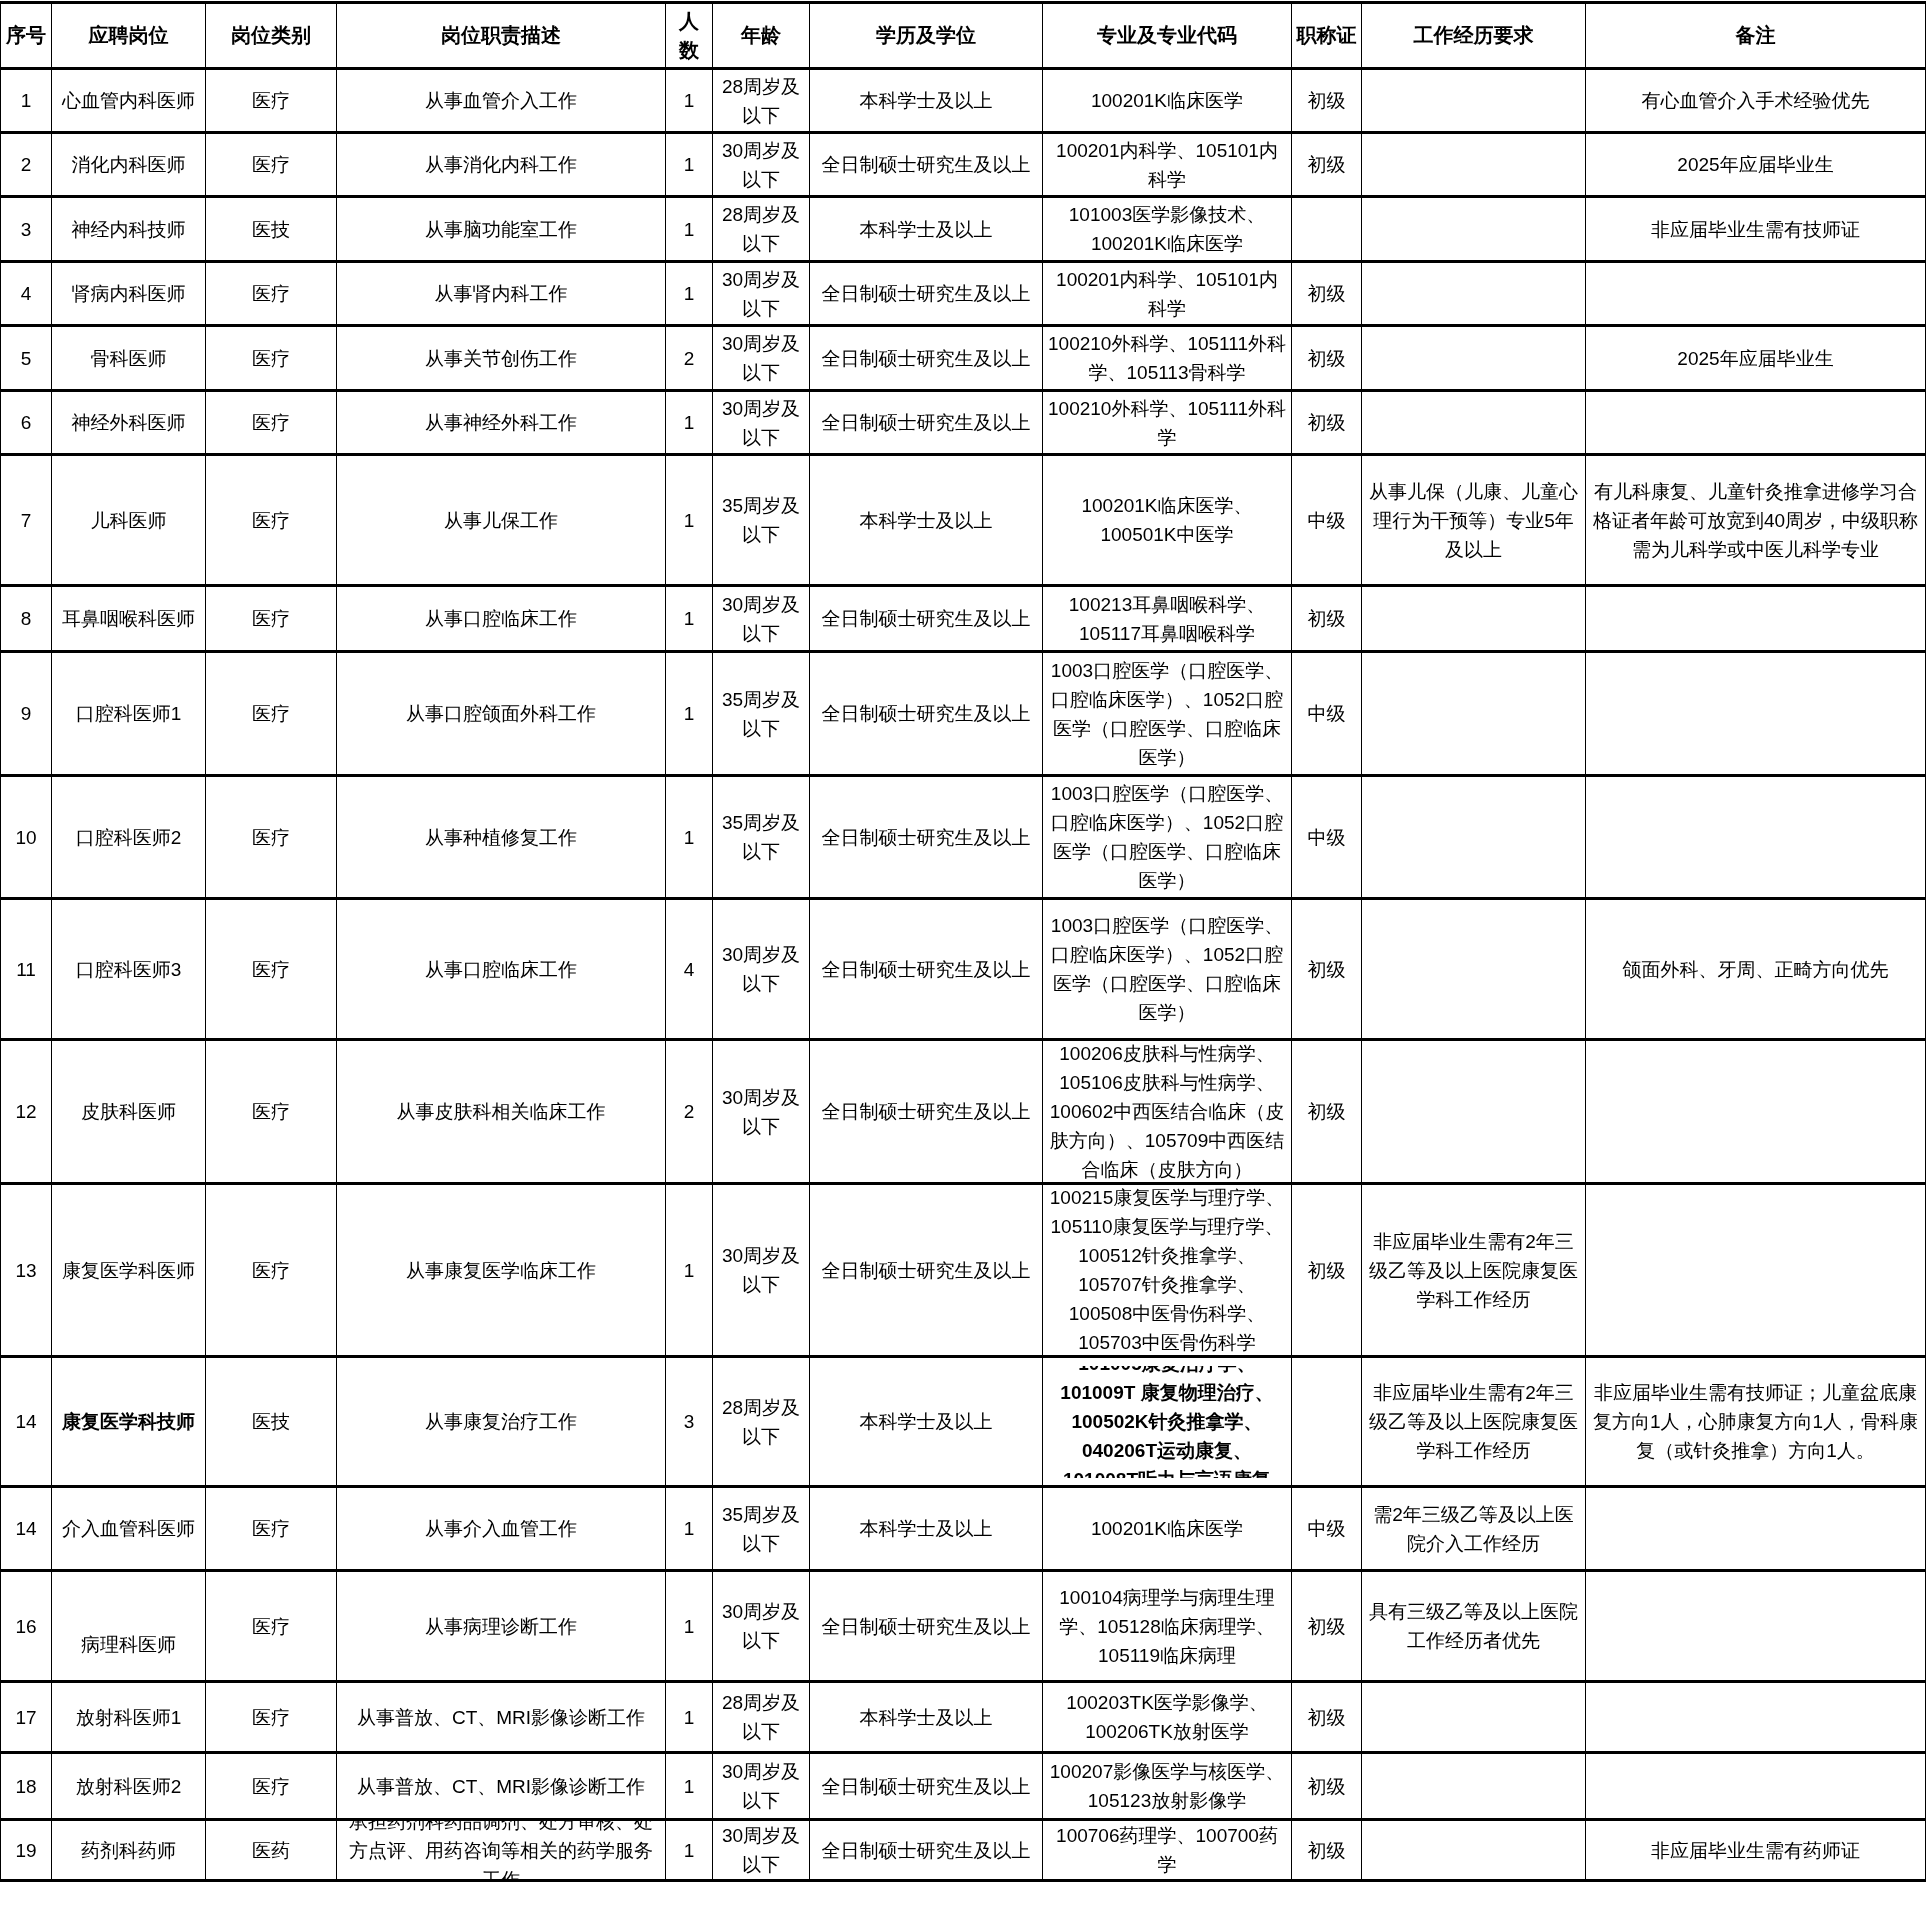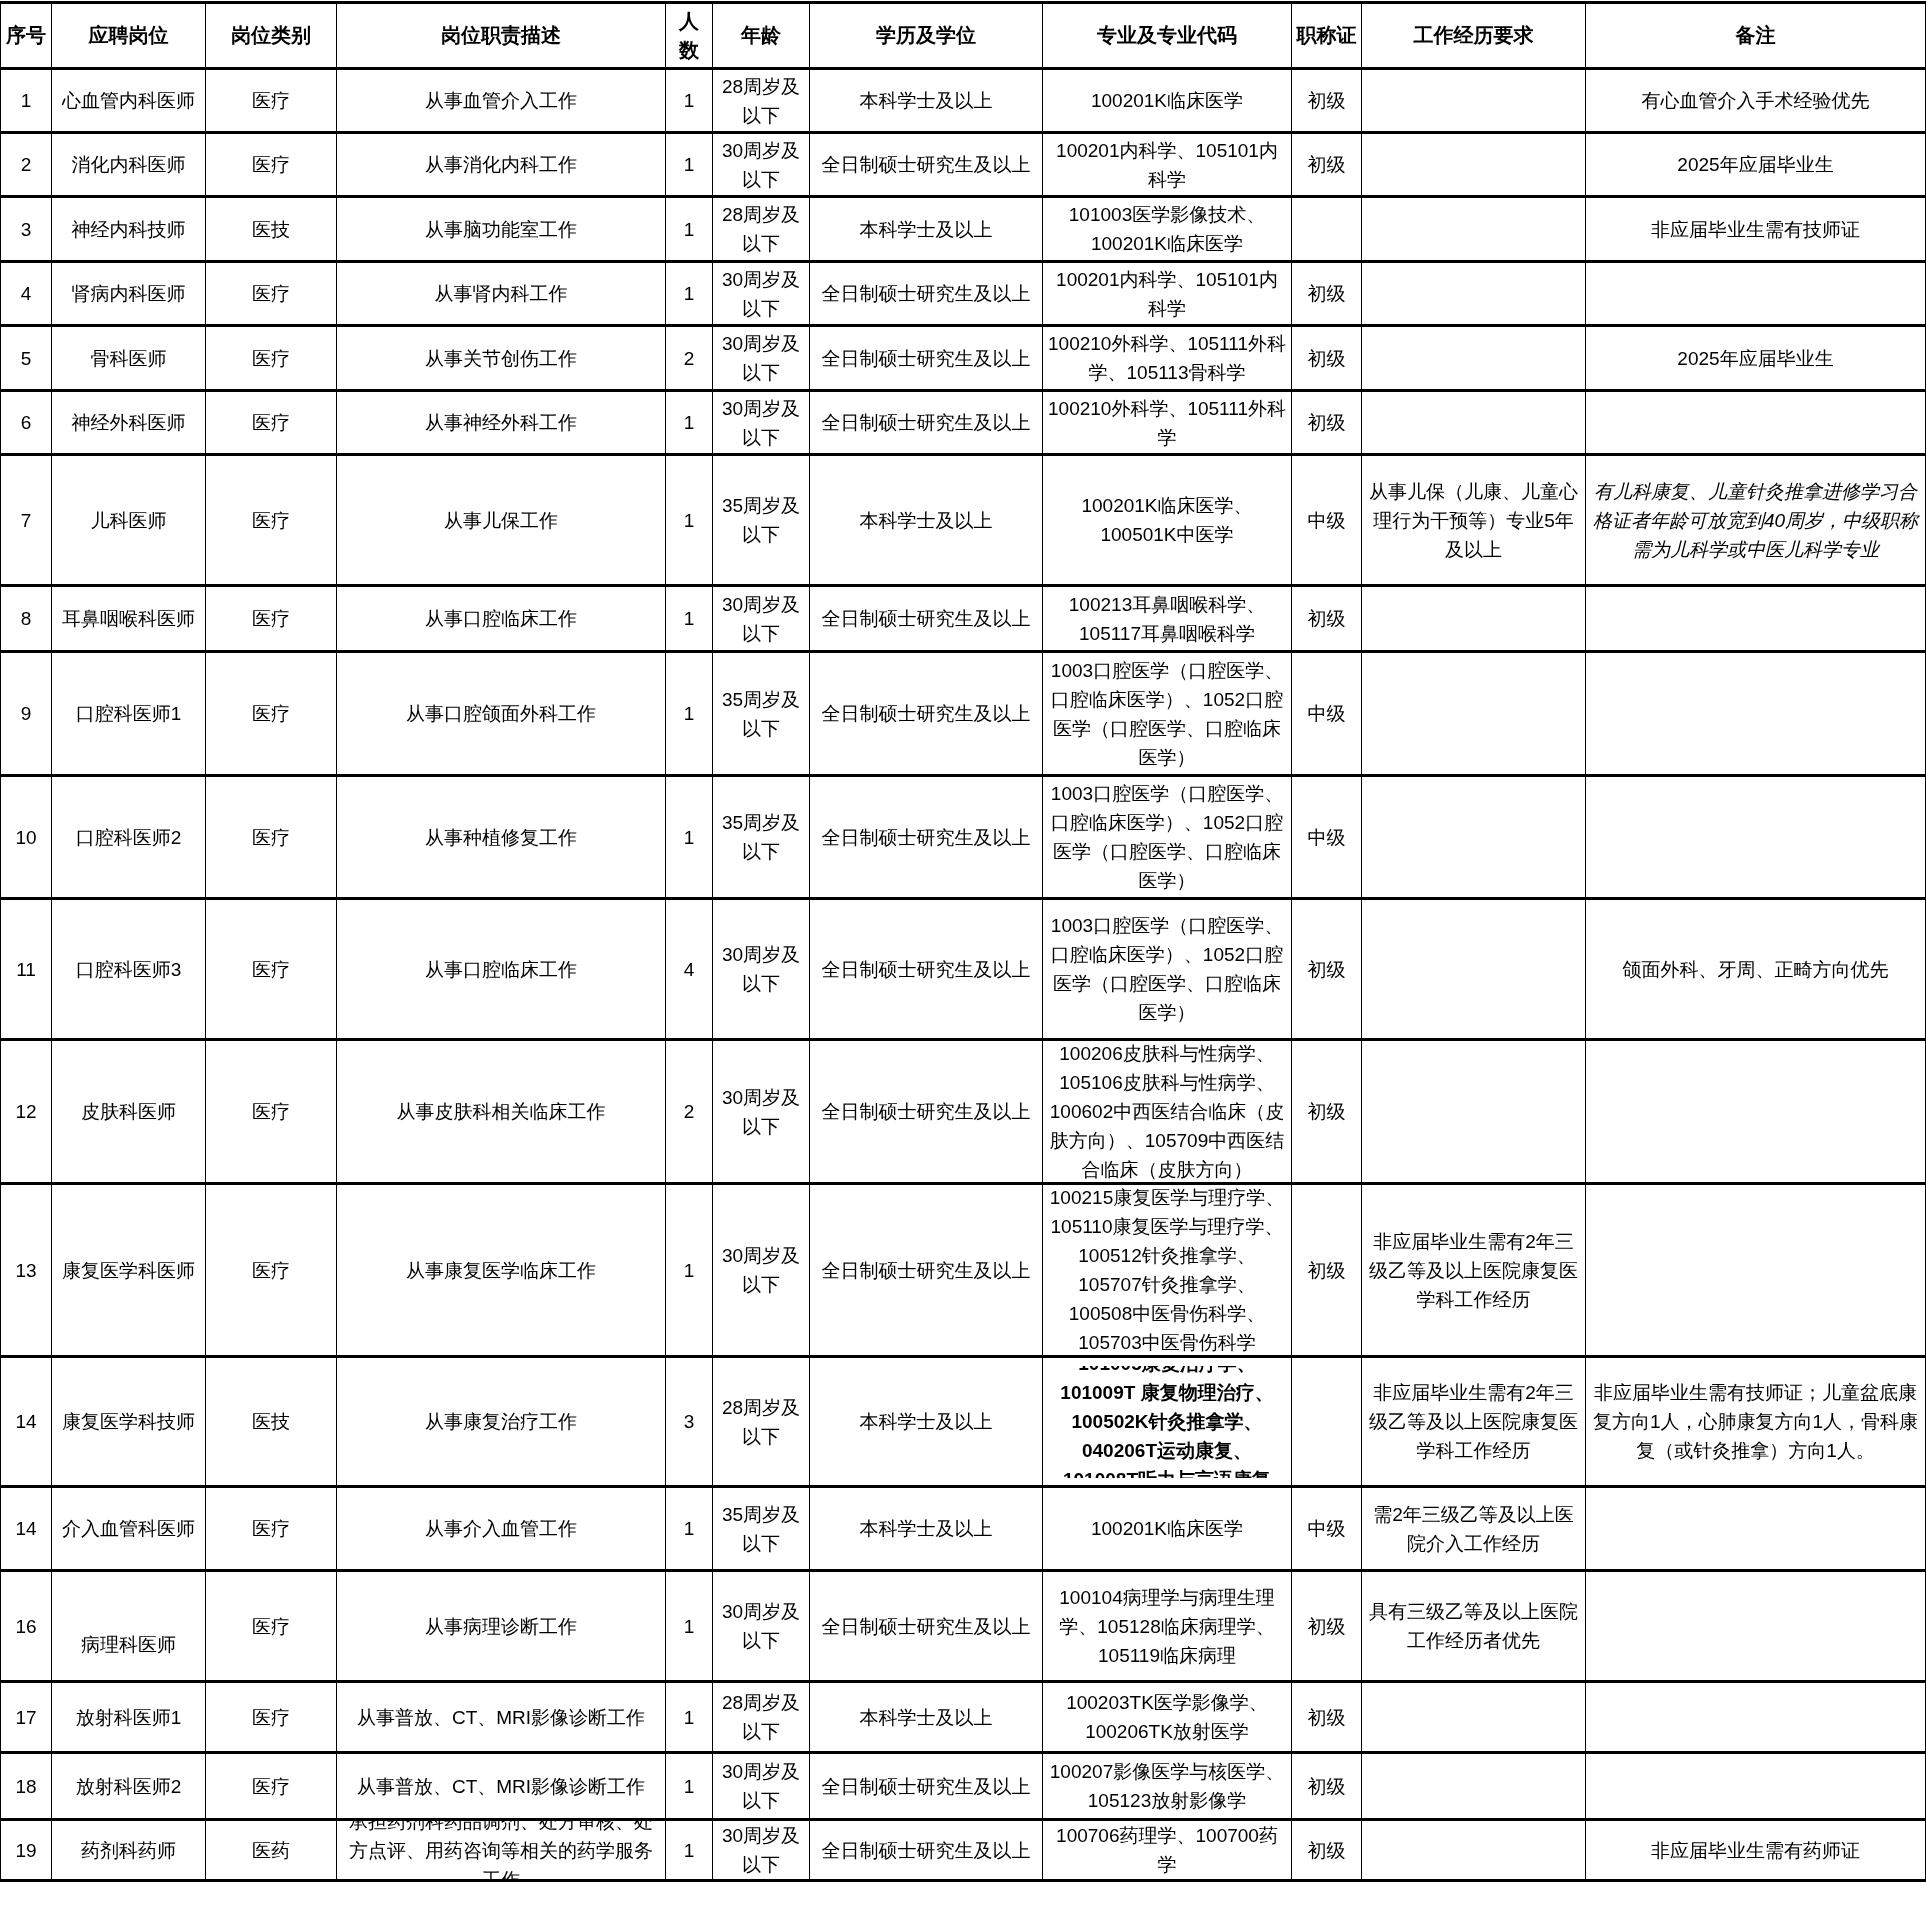--- a/index.html
+++ b/index.html
@@ -337,21 +337,21 @@
         <td>
           <div class="cell" style="height: 128px;">100201K临床医学、100501K中医学</div>
         </td>
         <td>
           <div class="cell" style="height: 128px;">中级</div>
         </td>
         <td>
           <div class="cell" style="height: 128px;">从事儿保（儿康、儿童心理行为干预等）专业5年及以上</div>
         </td>
         <td>
-          <div class="cell" style="height: 128px; font-style: italic;">有儿科康复、儿童针灸推拿进修学习合格证者年龄可放宽到40周岁，中级职称需为儿科学或中医儿科学专业</div>
+          <div class="cell" style="height: 128px;">有儿科康复、儿童针灸推拿进修学习合格证者年龄可放宽到40周岁，中级职称需为儿科学或中医儿科学专业</div>
         </td>
       </tr>
       <tr>
         <td>
           <div class="cell" style="height: 59px;">8</div>
         </td>
         <td>
           <div class="cell" style="height: 63px;">耳鼻咽喉科医师</div>
         </td>
         <td>
@@ -555,21 +555,21 @@
         </td>
         <td>
           <div class="cell" style="height: 170px;"></div>
         </td>
       </tr>
       <tr>
         <td>
           <div class="cell" style="height: 127px;">14</div>
         </td>
         <td>
-          <div class="cell" style="height: 127px;">康复医学科技师</div>
+          <div class="cell" style="height: 127px; font-weight: bold;">康复医学科技师</div>
         </td>
         <td>
           <div class="cell" style="height: 127px;">医技</div>
         </td>
         <td>
           <div class="cell" style="height: 127px;">从事康复治疗工作</div>
         </td>
         <td>
           <div class="cell" style="height: 127px;">3</div>
         </td>

